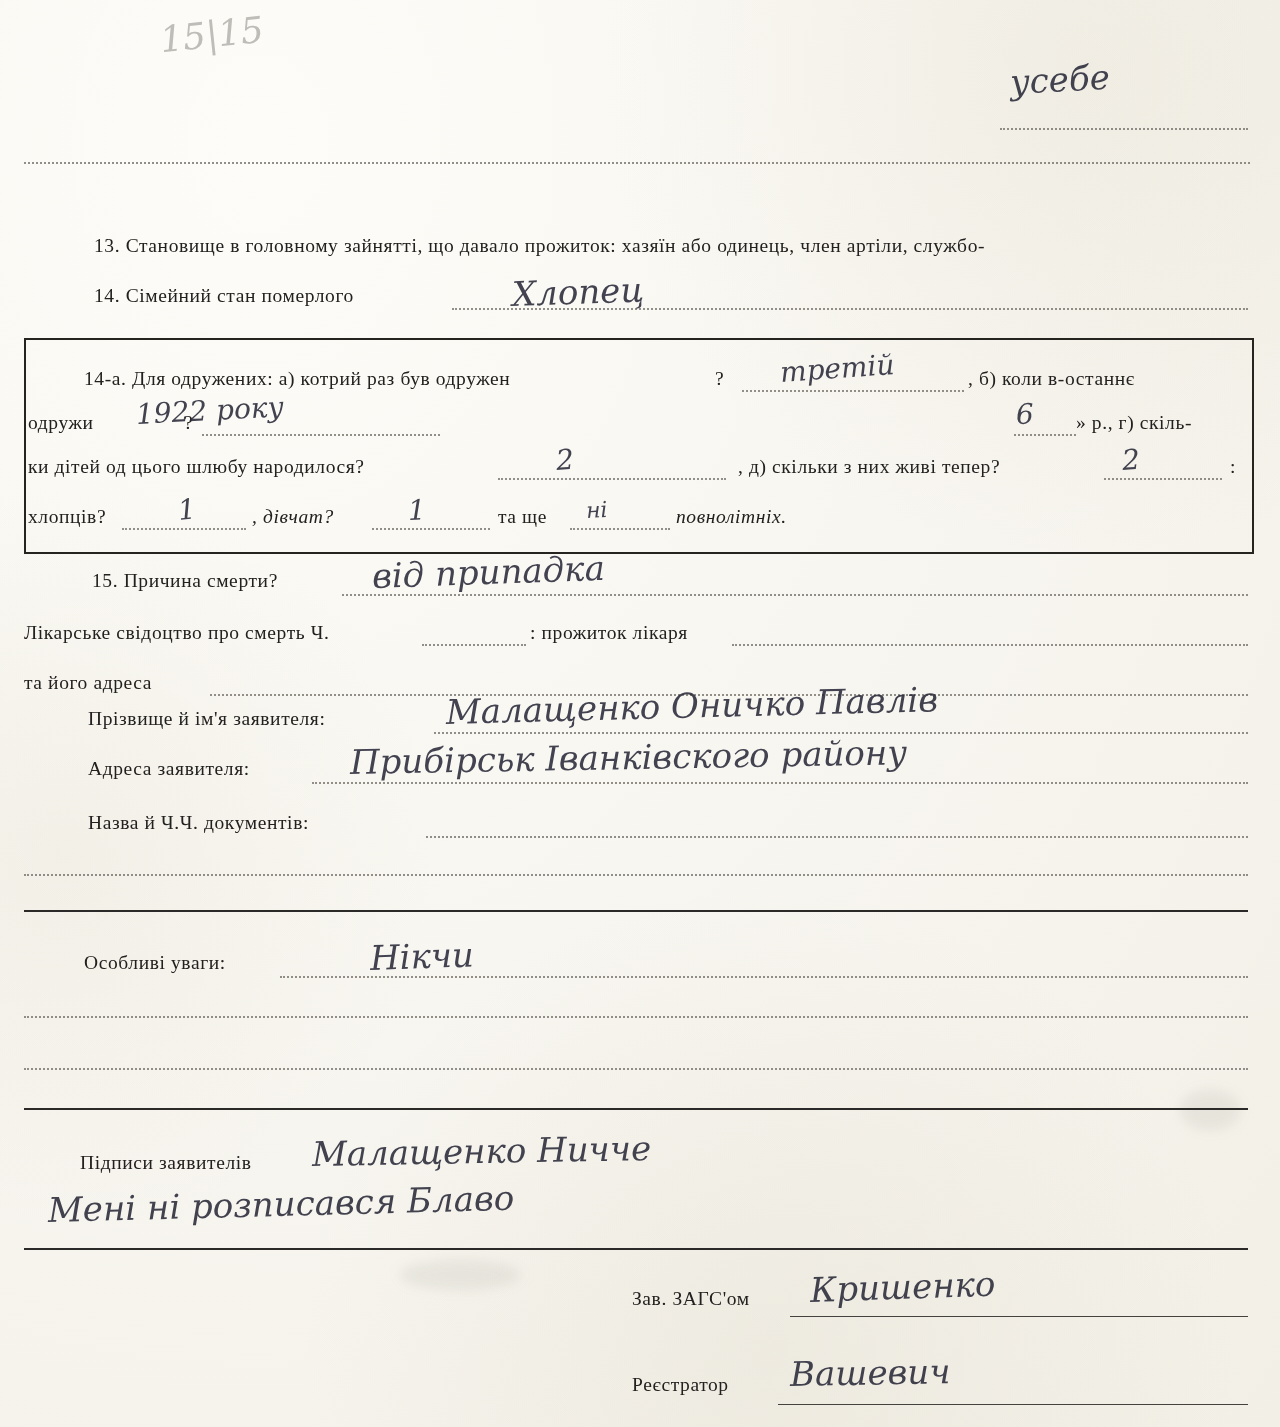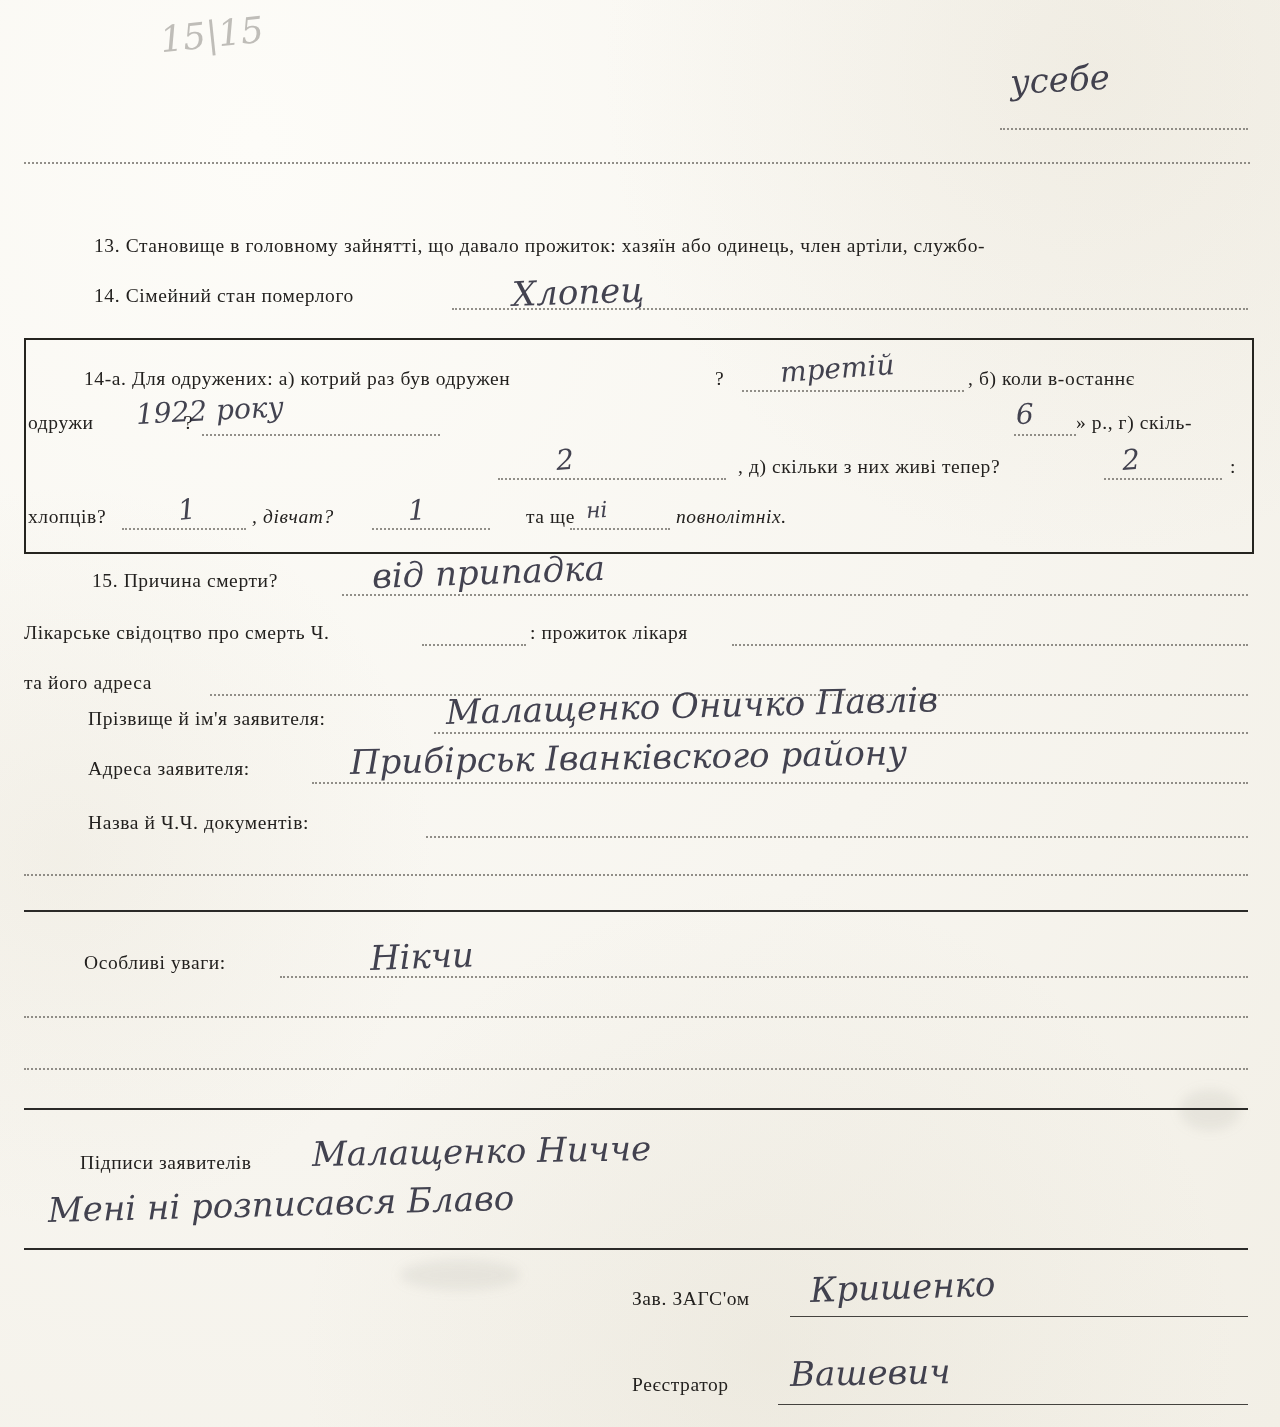--- a/index.html
+++ b/index.html
@@ -112,34 +112,35 @@
   <div class="txt body-txt" style="left:968px;top:368px;">, б) коли в-останнє</div>
 
   <div class="txt body-txt" style="left:28px;top:412px;">одружи</div>
   <div class="txt body-txt" style="left:184px;top:412px;">?</div>
   <div class="dotline" style="left:202px;top:434px;width:238px;"></div>
   <div class="hand hand-md" style="left:136px;top:398px;transform:rotate(-3deg);">1922 року</div>
   <div class="dotline" style="left:1014px;top:434px;width:62px;"></div>
   <div class="hand hand-md" style="left:1016px;top:398px;transform:rotate(-2deg);">6</div>
   <div class="txt body-txt" style="left:1076px;top:412px;">» р., г) скіль-</div>
 
+  <div class="txt body-txt" style="left:28px;top:456px;">ки дітей од цього шлюбу народилося?</div>
   <div class="dotline" style="left:498px;top:478px;width:228px;"></div>
   <div class="hand hand-md" style="left:556px;top:444px;transform:rotate(-4deg);">2</div>
   <div class="txt body-txt" style="left:738px;top:456px;">, д) скільки з них живі тепер?</div>
   <div class="dotline" style="left:1104px;top:478px;width:118px;"></div>
   <div class="hand hand-md" style="left:1122px;top:444px;transform:rotate(-4deg);">2</div>
   <div class="txt body-txt" style="left:1230px;top:456px;">:</div>
 
   <div class="txt body-txt" style="left:28px;top:506px;">хлопців?</div>
   <div class="dotline" style="left:122px;top:528px;width:124px;"></div>
   <div class="hand hand-md" style="left:178px;top:494px;transform:rotate(-6deg);">1</div>
   <div class="txt body-txt" style="left:252px;top:506px;font-style:italic;">, дівчат?</div>
   <div class="dotline" style="left:372px;top:528px;width:118px;"></div>
   <div class="hand hand-md" style="left:408px;top:494px;transform:rotate(-2deg);">1</div>
-  <div class="txt body-txt" style="left:498px;top:506px;margin-left:28px;">та ще</div>
+  <div class="txt body-txt" style="left:498px;top:506px;">та ще</div>
   <div class="dotline" style="left:570px;top:528px;width:100px;"></div>
   <div class="hand hand-sm" style="left:586px;top:498px;transform:rotate(-3deg);">ні</div>
   <div class="txt body-txt" style="left:676px;top:506px;font-style:italic;">повнолітніх.</div>
 
   <div class="txt body-txt" style="left:92px;top:570px;">15. Причина смерти?</div>
   <div class="dotline" style="left:342px;top:594px;width:906px;"></div>
   <div class="hand hand-lg" style="left:372px;top:556px;transform:rotate(-2deg);">від припадка</div>
 
   <div class="txt body-txt" style="left:24px;top:622px;">Лікарське свідоцтво про смерть Ч.</div>
   <div class="dotline" style="left:422px;top:644px;width:104px;"></div>

